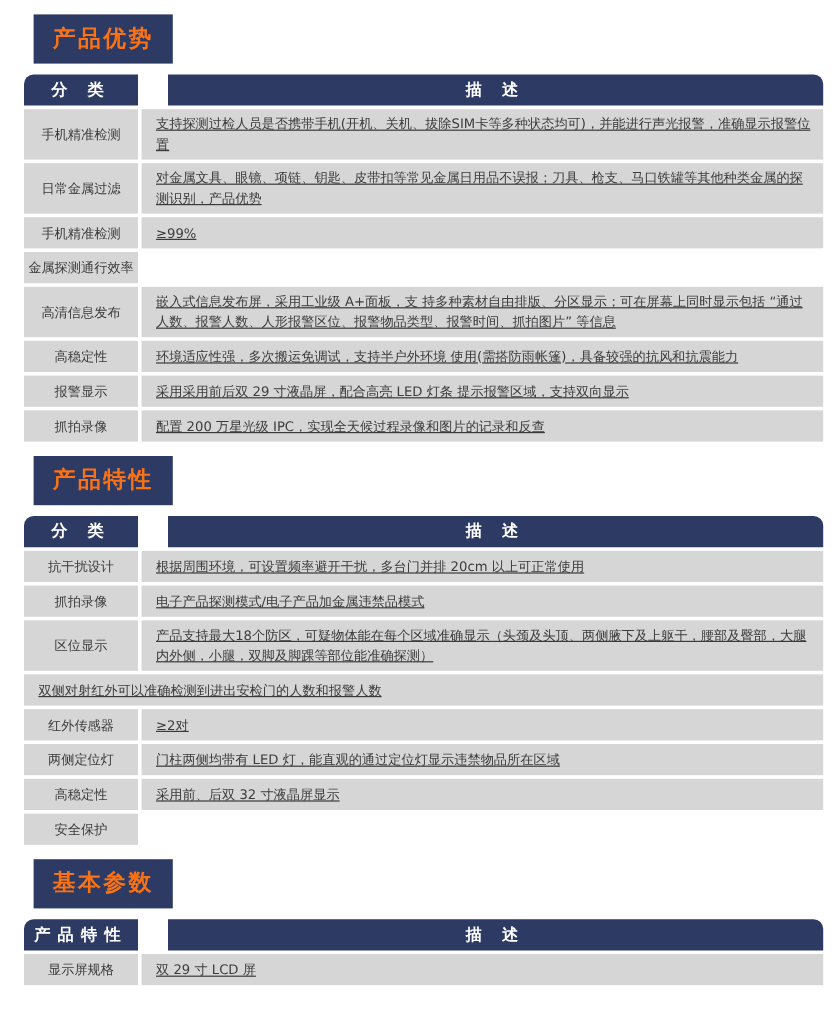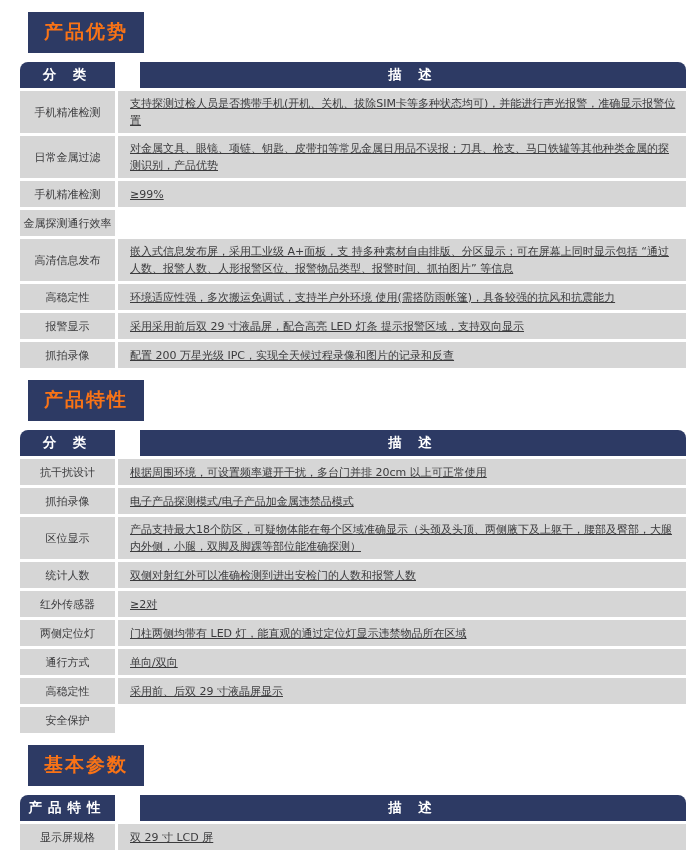--- a/index.html
+++ b/index.html
@@ -133,38 +133,33 @@
         </div>
         <div class="trow">
           <div class="cat-cell">抓拍录像</div>
           <div class="desc-cell">电子产品探测模式/电子产品加金属违禁品模式</div>
         </div>
         <div class="trow">
           <div class="cat-cell">区位显示</div>
           <div class="desc-cell">产品支持最大18个防区，可疑物体能在每个区域准确显示（头颈及头顶、两侧腋下及上躯干，腰部及臀部，大腿内外侧，小腿，双脚及脚踝等部位能准确探测）</div>
         </div>
         <div class="trow">
-          <div class="cat-cell">统计人数</div>
           <div class="desc-cell">双侧对射红外可以准确检测到进出安检门的人数和报警人数</div>
         </div>
         <div class="trow">
           <div class="cat-cell">红外传感器</div>
           <div class="desc-cell">≥2对</div>
         </div>
         <div class="trow">
           <div class="cat-cell">两侧定位灯</div>
           <div class="desc-cell">门柱两侧均带有 LED 灯，能直观的通过定位灯显示违禁物品所在区域</div>
         </div>
         <div class="trow">
-          <div class="cat-cell">通行方式</div>
-          <div class="desc-cell">单向/双向</div>
-        </div>
-        <div class="trow">
           <div class="cat-cell">高稳定性</div>
-          <div class="desc-cell">采用前、后双 29 寸液晶屏显示</div>
+          <div class="desc-cell">采用前、后双 32 寸液晶屏显示</div>
         </div>
         <div class="trow">
           <div class="cat-cell">安全保护</div>
         </div>
       </div>
   </div>
 </div>
 
 <div class="section">
   <div class="section-title">基本参数</div>

